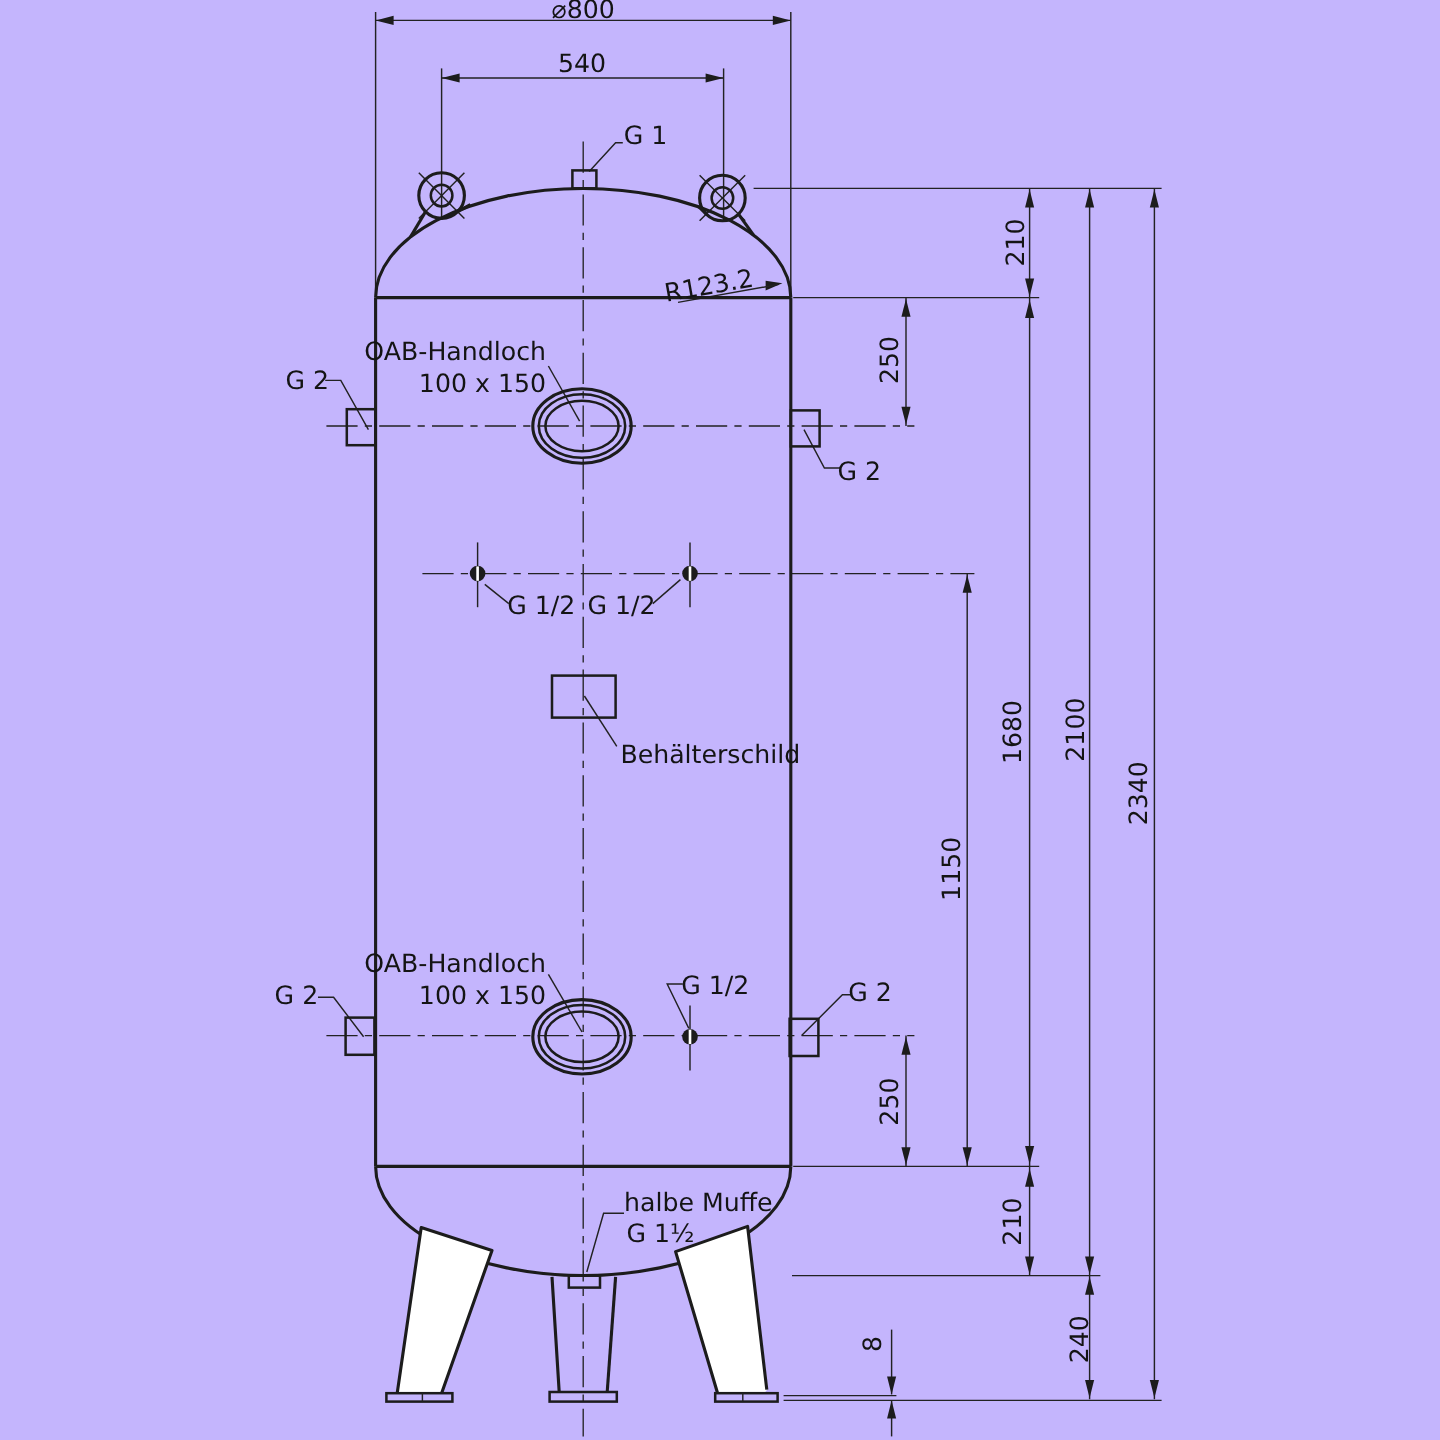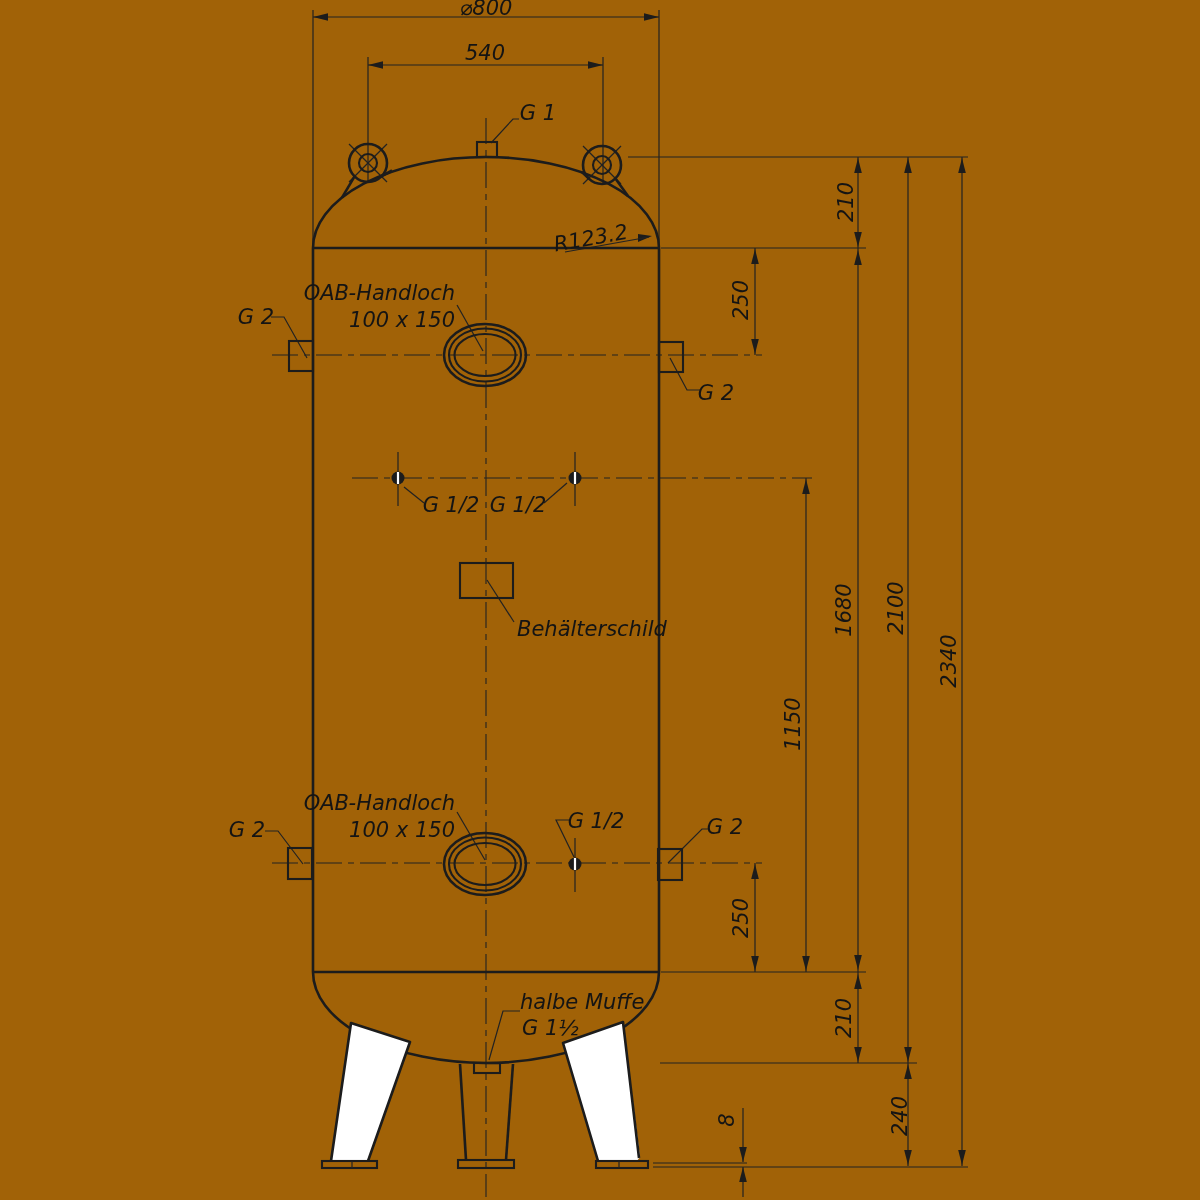--- a/index.html
+++ b/index.html
@@ -1,16 +1,16 @@
 <!DOCTYPE html>
 <html><head>
 <meta charset="utf-8">
 <style>
   html,body{margin:0;padding:0;background:#ffffff;}
-  .page{width:1200px;height:1200px;position:relative;background:#a16207;overflow:hidden;font-style:italic;}
+  .page{width:1200px;height:1200px;position:relative;background:#c4b5fd;overflow:hidden;}
   svg{display:block;}
   .b{stroke:#1c1c1c;stroke-width:2.6;fill:none;stroke-linejoin:round;}
   .b2{stroke:#1c1c1c;stroke-width:2.1;fill:none;}
   .t{stroke:#222;stroke-width:1.2;fill:none;}
   .c{stroke:#222;stroke-width:1.1;fill:none;stroke-dasharray:26 6 6 6;}
   .ar{fill:#1c1c1c;stroke:none;}
   .wfill{fill:#ffffff;stroke:none;}
   text{font-family:"DejaVu Sans","Liberation Sans",sans-serif;font-size:21px;fill:#141414;}
   .mid{text-anchor:middle;}
   .end{text-anchor:end;}

